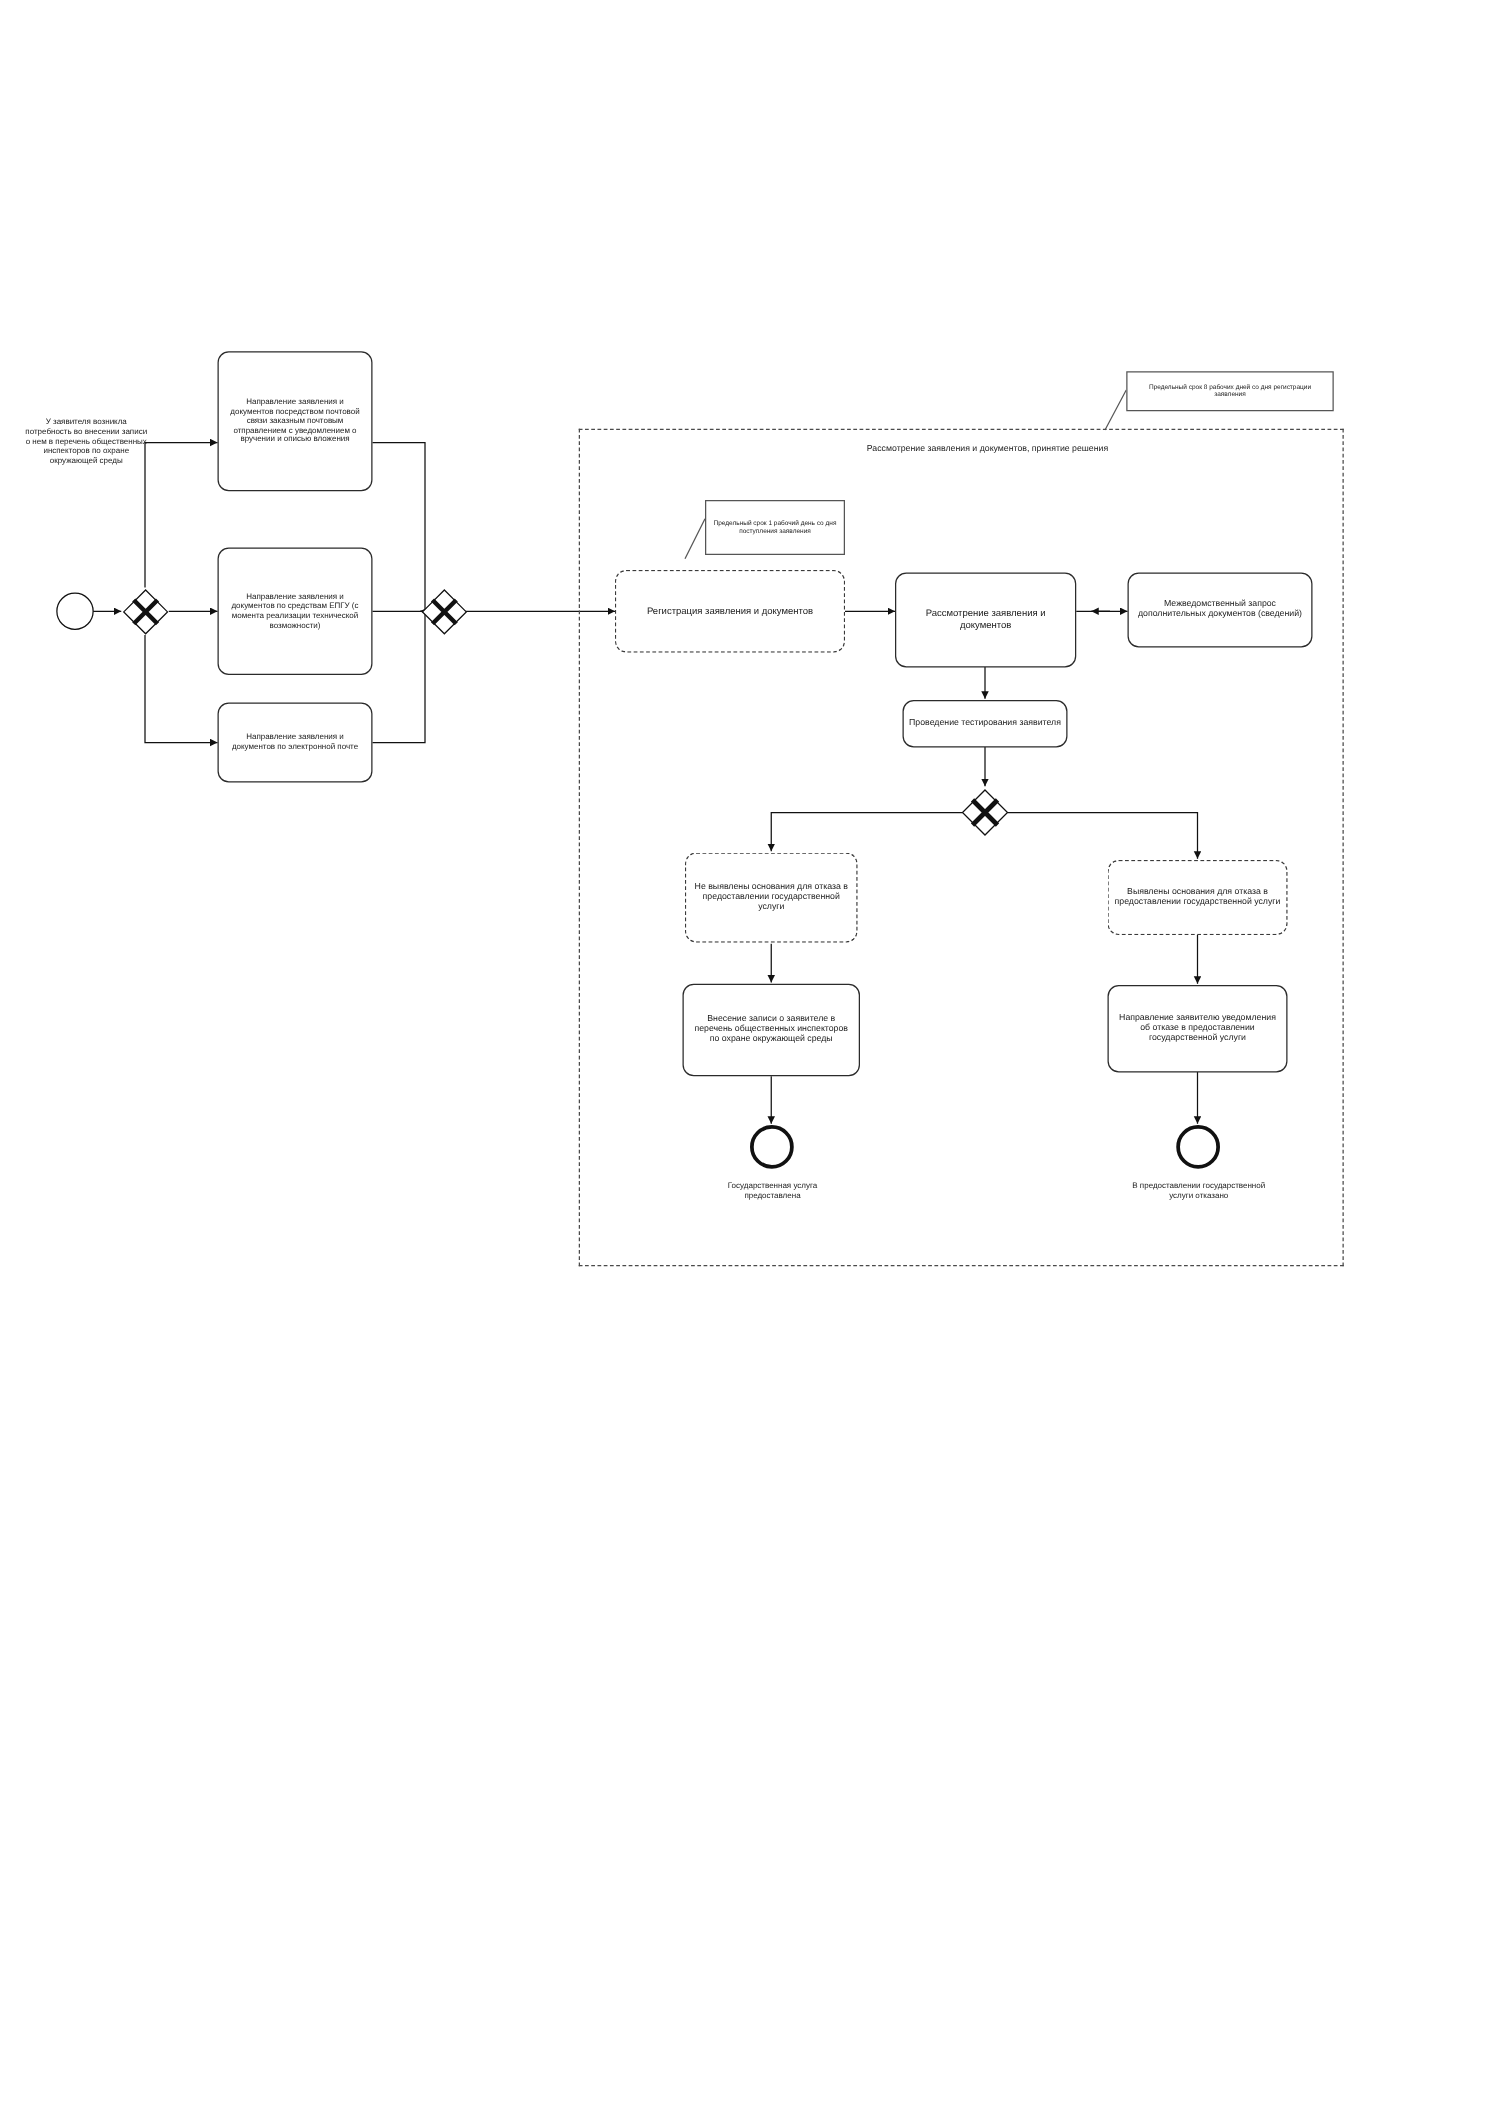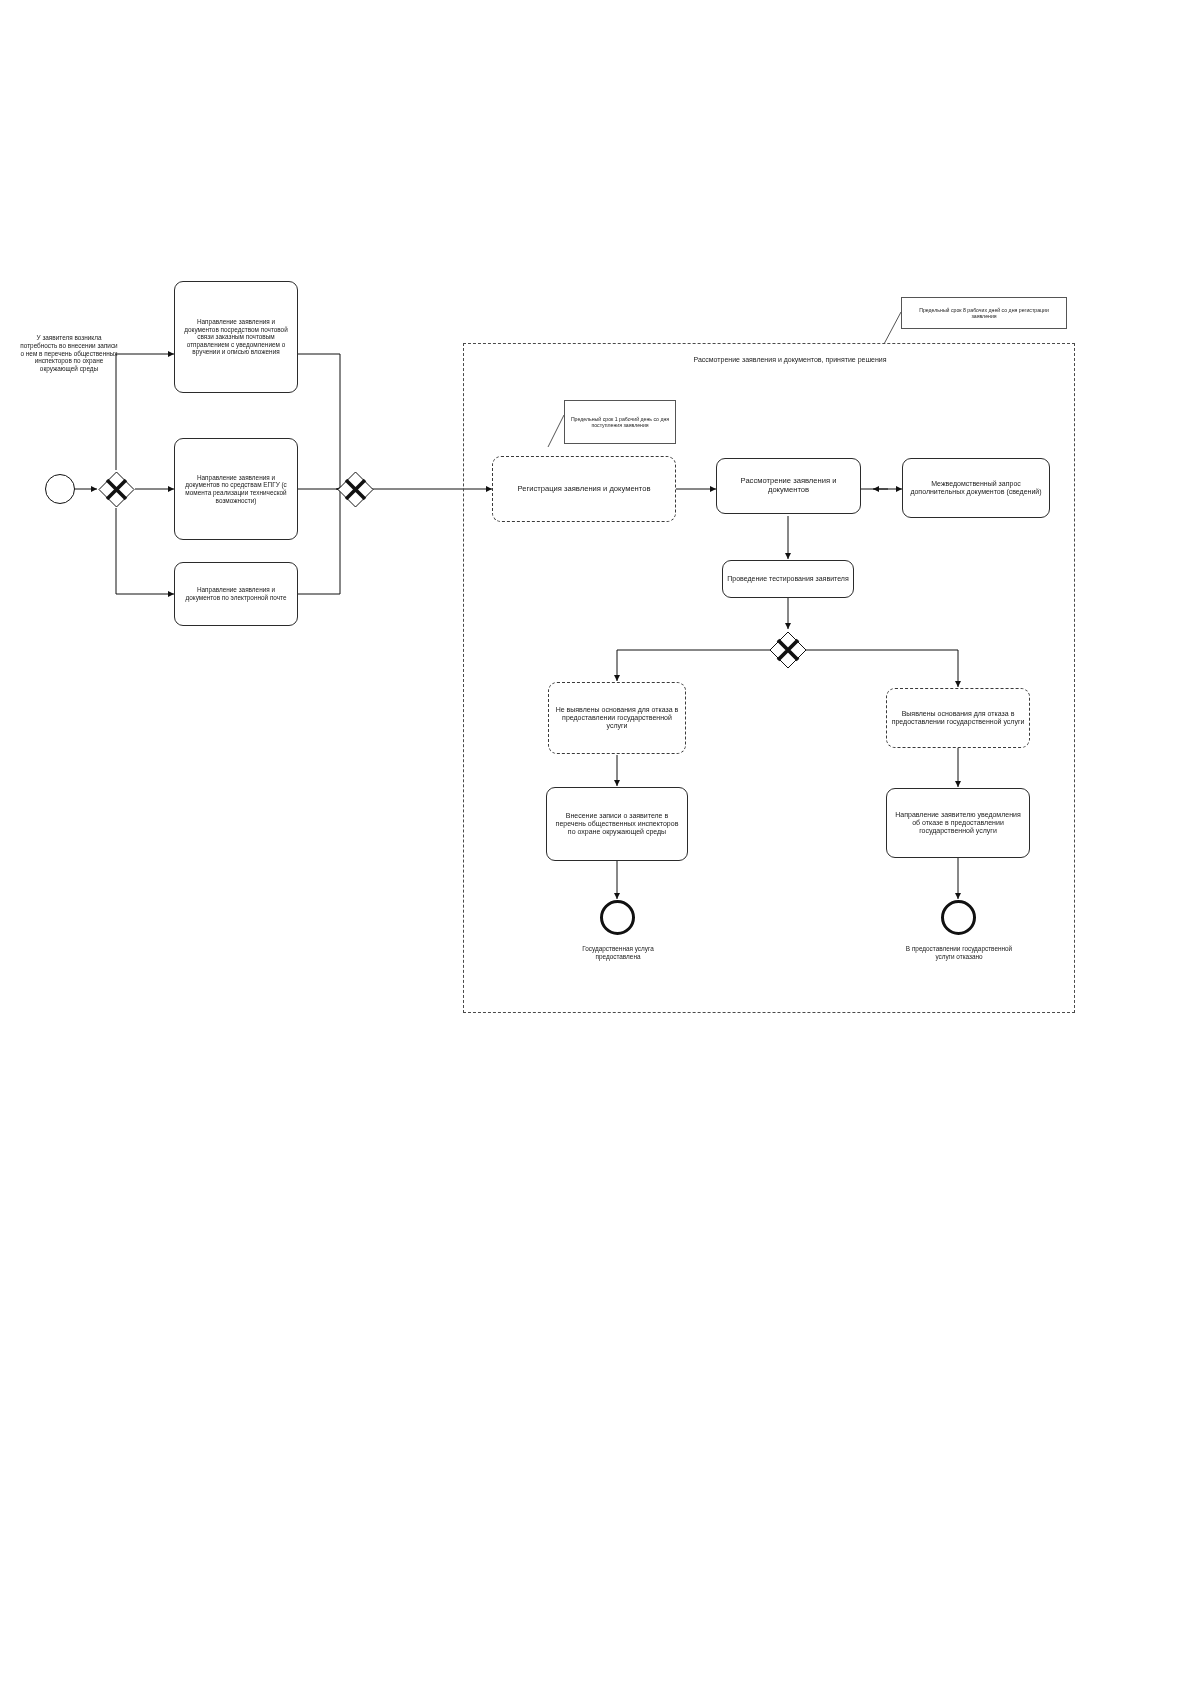--- a/index.html
+++ b/index.html
@@ -198,21 +198,21 @@
   </div>
 
   <div class="annot fs5" style="left:564px; top:400px; width:112px; height:44px;">
     <span>Предельный срок 1 рабочий день со дня поступления заявления</span>
   </div>
 
   <div class="node task broken fs7" style="left:492px; top:456px; width:184px; height:66px;">
     <span>Регистрация заявления и документов</span>
   </div>
 
-  <div class="node task fs7" style="left:716px; top:458px; width:145px; height:56px;">
+  <div class="node task fs7" style="left:716px; top:458px; width:145px; height:76px;">
     <span>Рассмотрение заявления и документов</span>
   </div>
 
   <div class="node task fs65" style="left:902px; top:458px; width:148px; height:60px;">
     <span>Межведомственный запрос дополнительных документов (сведений)</span>
   </div>
 
   <div class="node task fs65" style="left:722px; top:560px; width:132px; height:38px;">
     <span>Проведение тестирования заявителя</span>
   </div>

